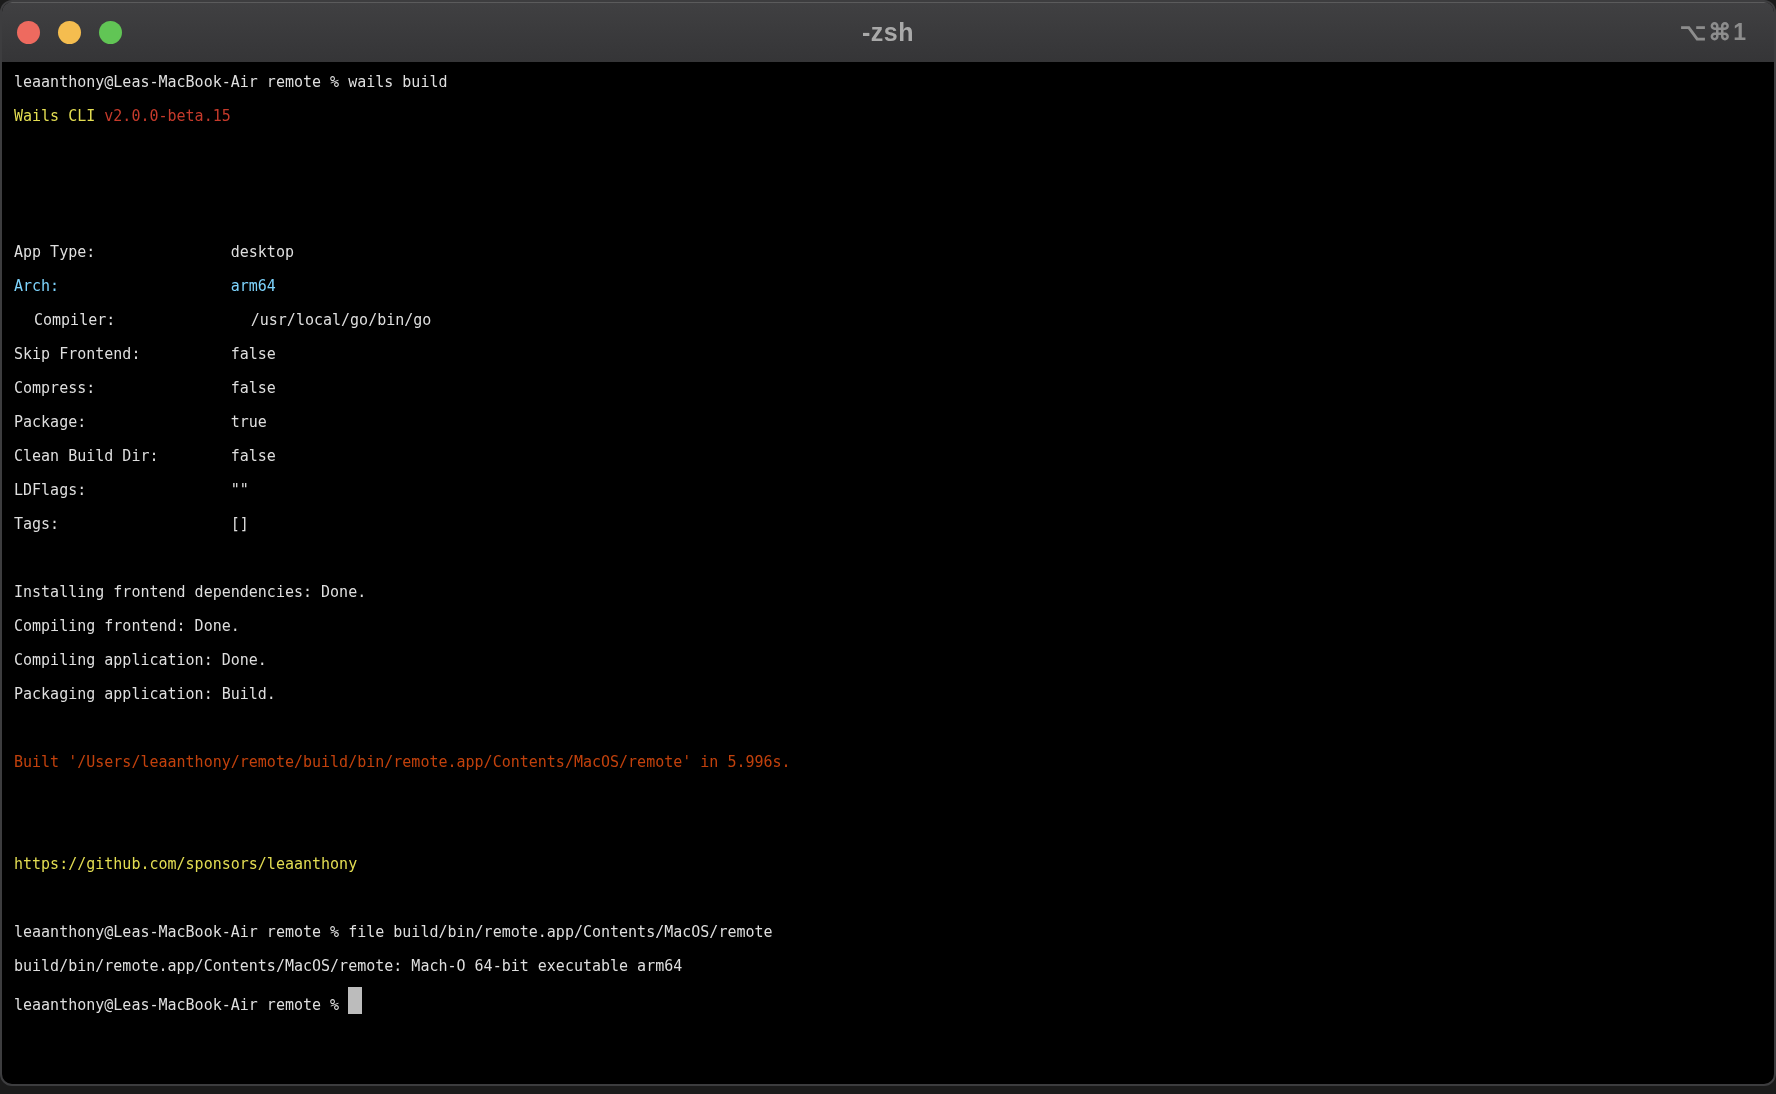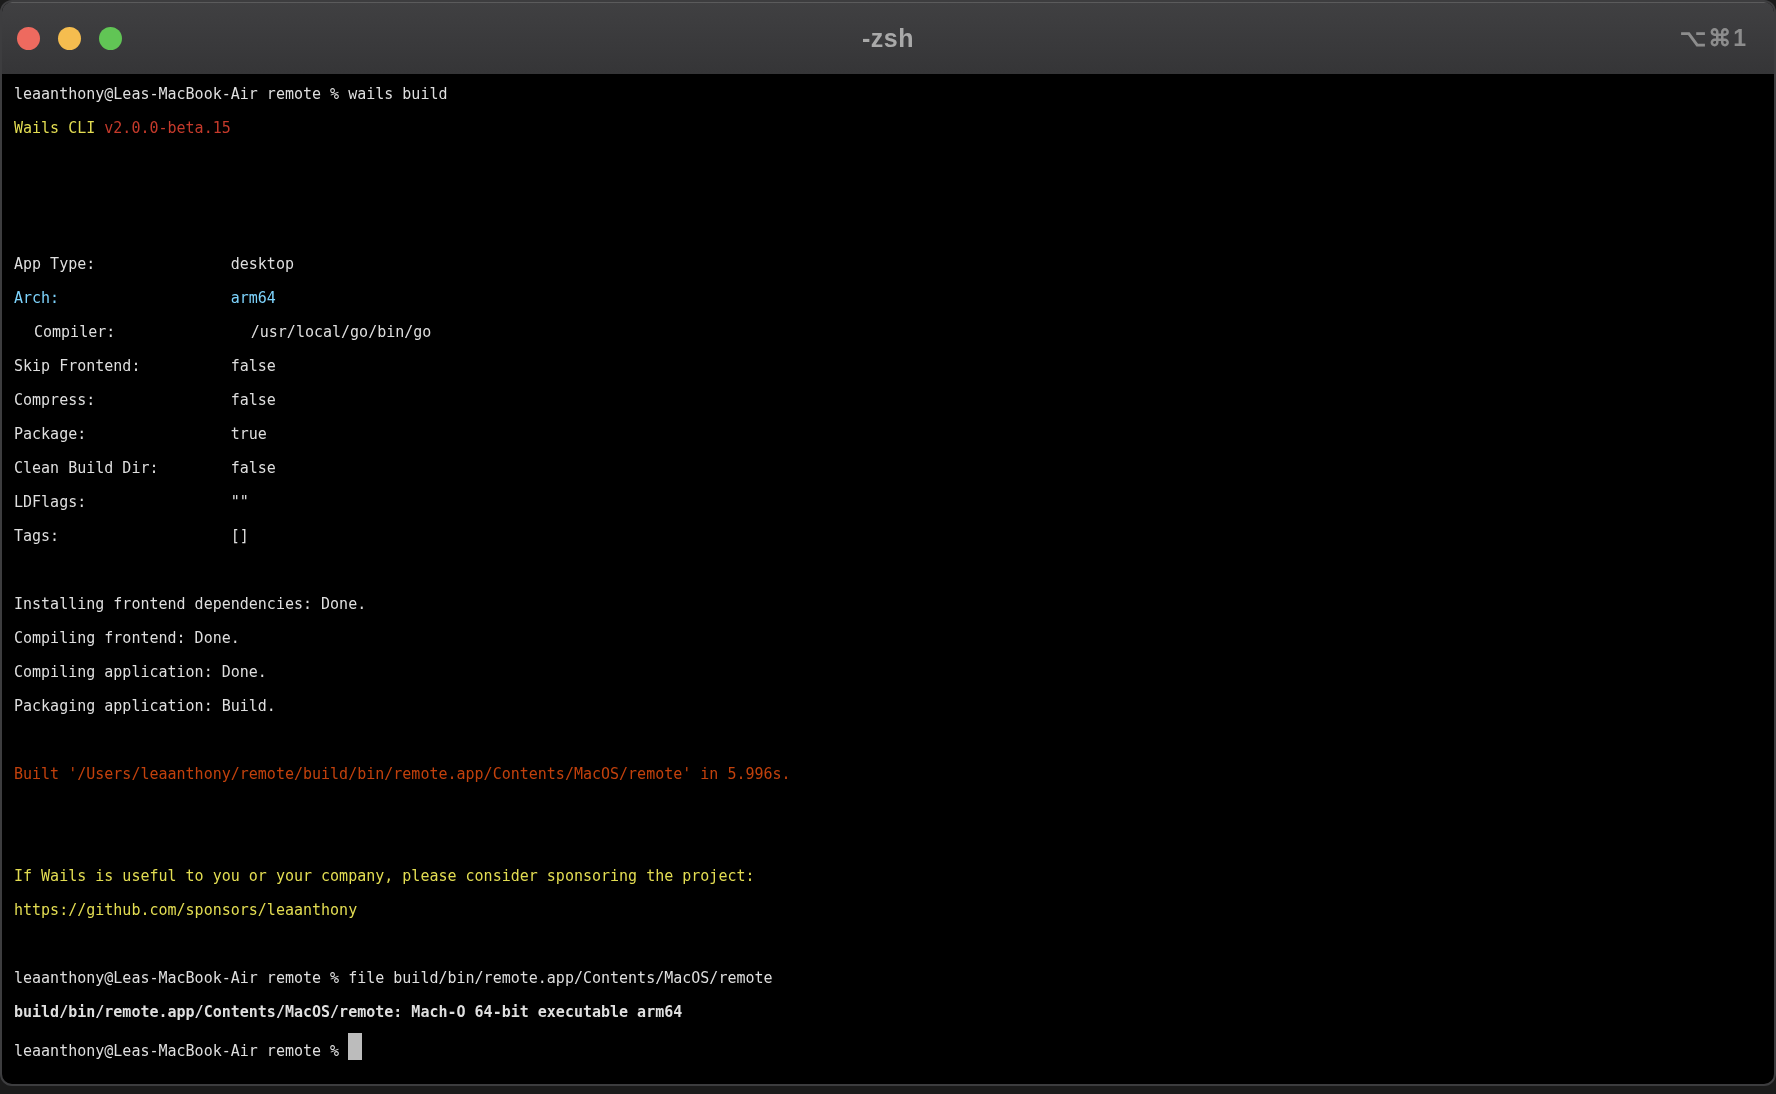--- a/index.html
+++ b/index.html
@@ -13,21 +13,21 @@
     position: absolute;
     left: 0; top: 0;
     width: 1776px; height: 1086px;
     background: #000000;
     border: 2px solid #3d3d3f;
     border-radius: 12px;
     overflow: hidden;
   }
   .titlebar {
     position: relative;
-    height: 72px;
+    height: 60px;
     background: linear-gradient(#404042, #353537);
     box-shadow: inset 0 1px 0 rgba(255,255,255,0.14);
     display: flex;
     align-items: center;
   }
   .traffic {
     display: flex;
     gap: 18px;
     padding-left: 15px;
   }
@@ -103,20 +103,19 @@
       <div class="line"><span style="color: rgb(223, 223, 223);">Tags:                   []</span></div>
       <div class="line"></div>
       <div class="line"><span style="color: rgb(223, 223, 223);">Installing frontend dependencies: Done.</span></div>
       <div class="line"><span style="color: rgb(223, 223, 223);">Compiling frontend: Done.</span></div>
       <div class="line"><span style="color: rgb(223, 223, 223);">Compiling application: Done.</span></div>
       <div class="line"><span style="color: rgb(223, 223, 223);">Packaging application: Build.</span></div>
       <div class="line"></div>
       <div class="line"><span style="color: #c2410c;">Built '/Users/leaanthony/remote/build/bin/remote.app/Contents/MacOS/remote' in 5.996s.</span></div>
       <div class="line"></div>
       <div class="line"></div>
-      <div class="line"><span style="color: rgb(227, 221, 82);">If Wails is useful to you or your company, please consider sponsoring the project:</span></div>
       <div class="line"><span style="color: rgb(227, 221, 82);">https://github.com/sponsors/leaanthony</span></div>
       <div class="line"></div>
       <div class="line"><span style="color: rgb(223, 223, 223);">leaanthony@Leas-MacBook-Air remote % file build/bin/remote.app/Contents/MacOS/remote</span></div>
-      <div class="line"><span style="color: rgb(223, 223, 223); font-weight: bold;">build/bin/remote.app/Contents/MacOS/remote: Mach-O 64-bit executable arm64</span></div>
+      <div class="line"><span style="color: rgb(223, 223, 223);">build/bin/remote.app/Contents/MacOS/remote: Mach-O 64-bit executable arm64</span></div>
       <div class="line"><span style="color: rgb(223, 223, 223);">leaanthony@Leas-MacBook-Air remote % </span><span class="cursor" style="background: rgb(188, 188, 188);"></span></div>
     </div>
 </div>
 
 </body></html>

